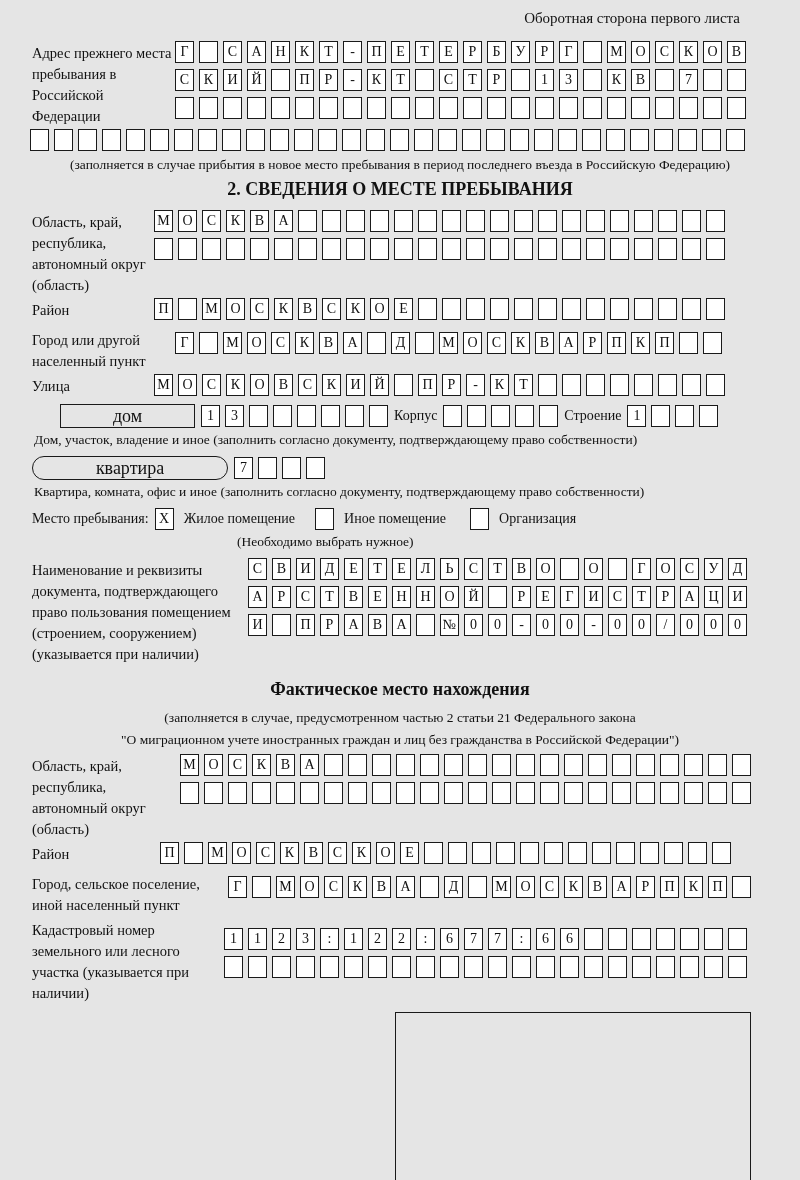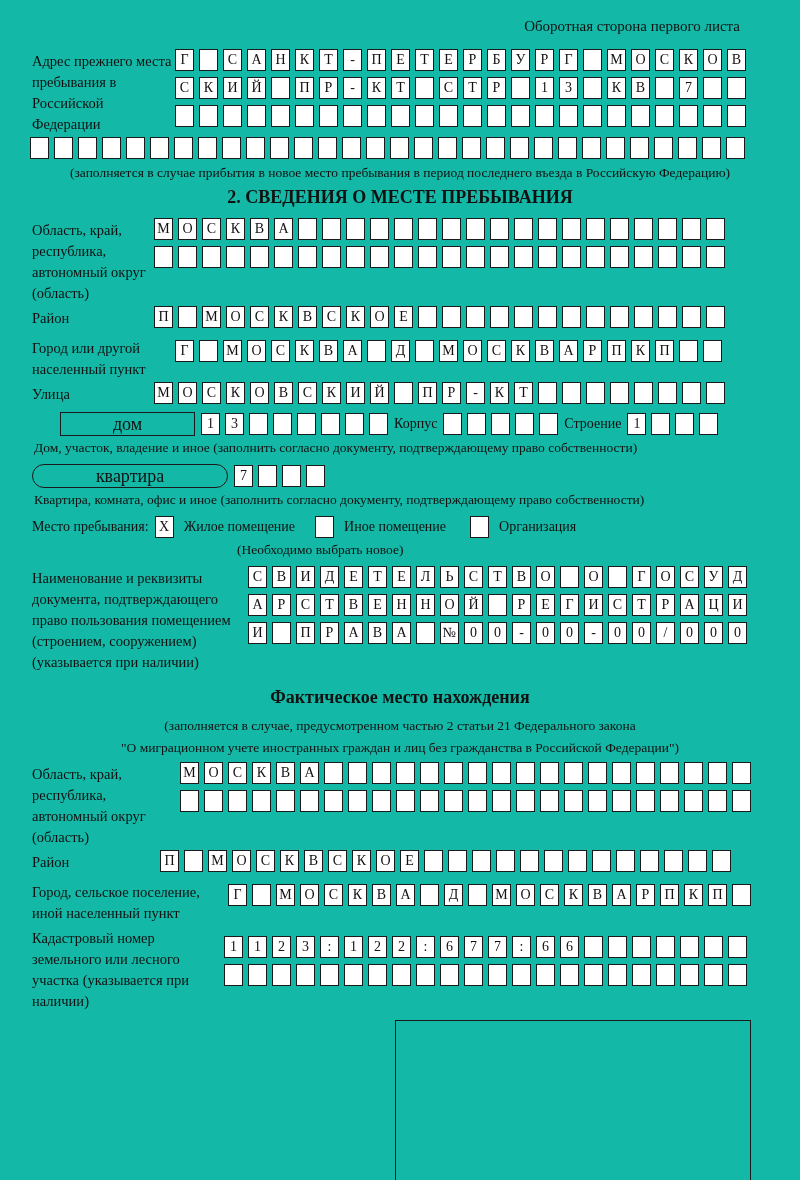--- a/index.html
+++ b/index.html
@@ -1,18 +1,18 @@
 <!DOCTYPE html>
 <html><head>
 <meta charset="utf-8">
 <style>
   html,body{margin:0;padding:0;background:#fff;}
   .page{
     width:800px;height:1180px;box-sizing:border-box;
-    padding:18px 32px 0 32px;background:#14b8a6;color:#111;
+    padding:10px 32px 0 32px;background:#e5e5e5;color:#111;
     font-family:"Liberation Serif","DejaVu Serif",serif;
     font-size:14px;position:relative;overflow:hidden;
   }
   .header-note{text-align:right;padding-right:28px;font-size:15px;margin-bottom:14px;}
   .block{display:flex;align-items:flex-start;margin-bottom:2px;}
   .lbl{line-height:1.45;font-size:14.5px;padding-top:2px;}
   .rows{display:flex;flex-direction:column;}
   .boxrow{display:flex;gap:5px;margin-bottom:6px;}
   .box{
     width:19px;height:22px;box-sizing:border-box;border:1.6px solid #1a1a1a;
@@ -355,21 +355,21 @@
     </div>
     <div class="opt" style="margin-left:14px;">
       <div class="box"></div>
       <span>Иное помещение</span>
     </div>
     <div class="opt" style="margin-left:18px;">
       <div class="box"></div>
       <span>Организация</span>
     </div>
   </div>
-  <div style="margin-left:205px;" class="caption">(Необходимо выбрать новое)</div>
+  <div style="margin-left:205px;" class="caption">(Необходимо выбрать нужное)</div>
 
   <div class="block" style="margin-top:4px;">
     <div class="lbl" style="width:216px;flex:0 0 216px;">Наименование и реквизиты документа, подтверждающего право пользования помещением (строением, сооружением) (указывается при наличии)</div>
     <div class="rows">
       <div class="boxrow">
           <div class="box">С</div>
           <div class="box">В</div>
           <div class="box">И</div>
           <div class="box">Д</div>
           <div class="box">Е</div>

